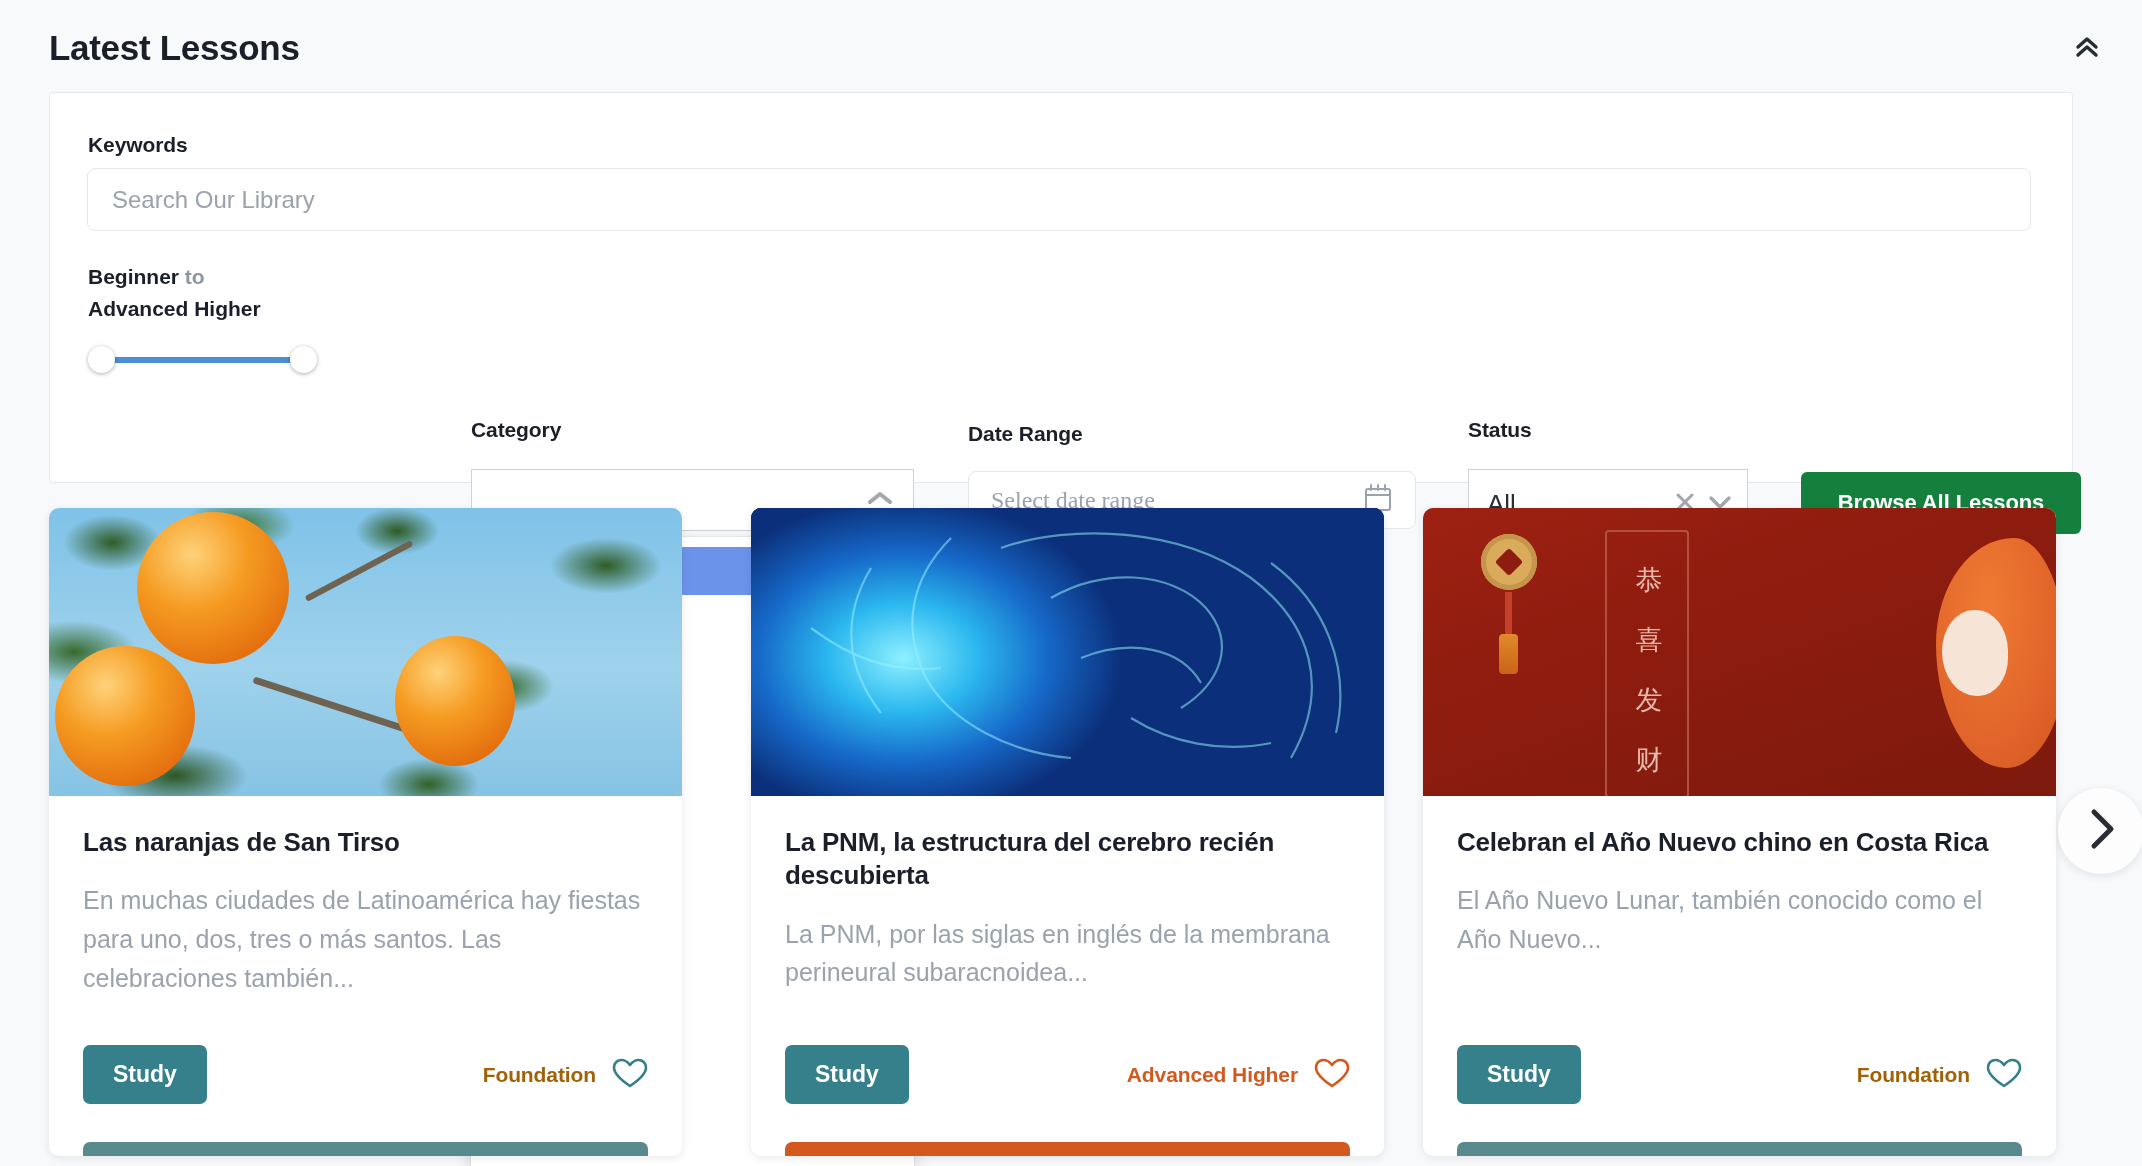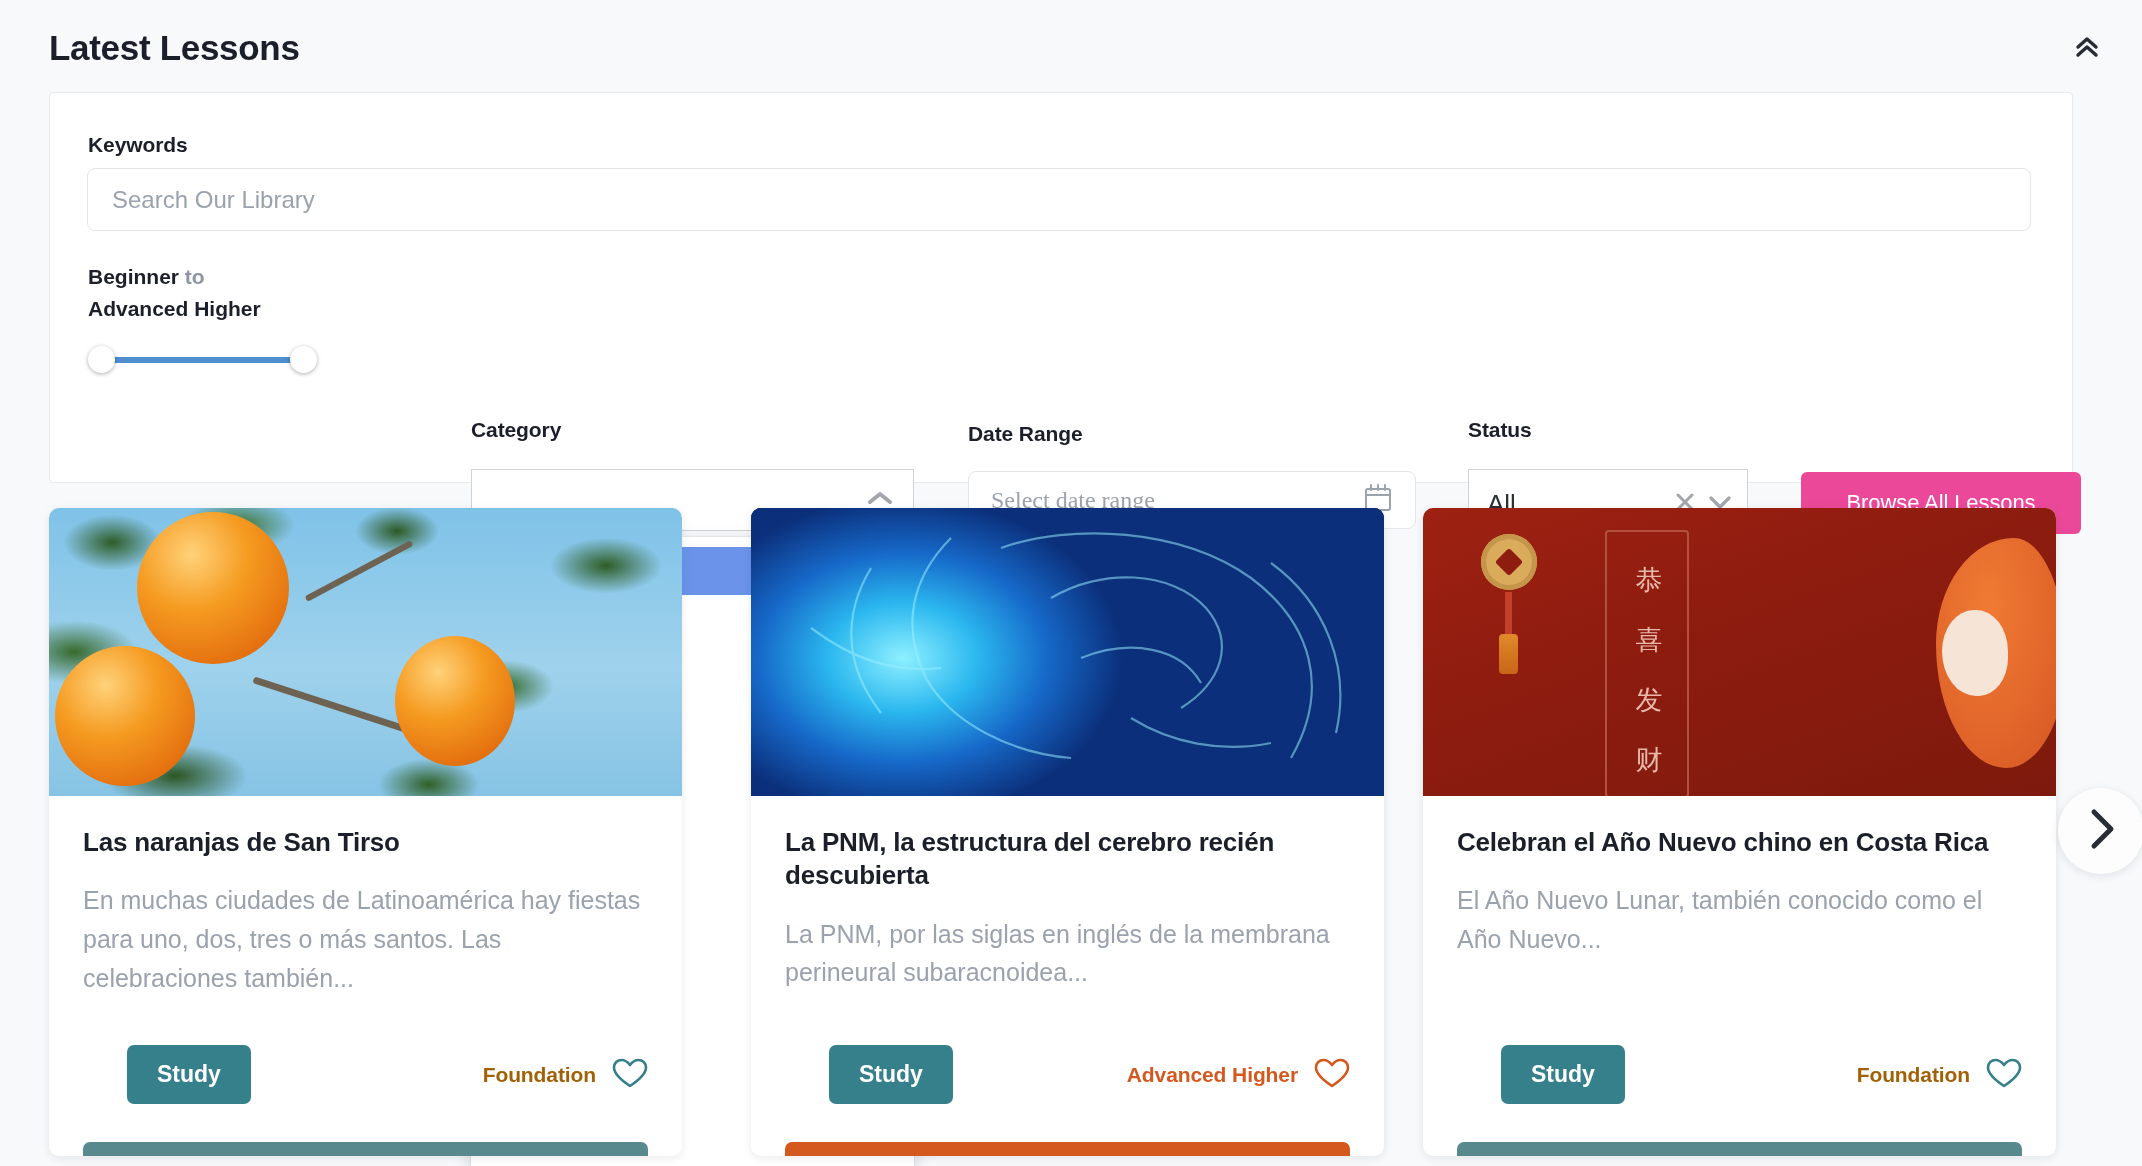--- a/index.html
+++ b/index.html
@@ -109,22 +109,22 @@
     width: 280px; height: 62px;
     background: #fff; border: 1px solid #cfd3d9;
     display: flex; align-items: center; padding: 8px 14px 0 18px; cursor: pointer;
   }
   .status-value { flex: 1; font-size: 26px; color: #2b2f3a; }
   .status-icons { display: flex; align-items: center; gap: 10px; color: #9aa2ad; }
 
   .browse-btn {
     position: absolute; left: 1751px; top: 379px;
     width: 280px; height: 62px;
-    background: #ec4899; color: #fff; border: 0; border-radius: 6px;
-    font-size: 22px; font-weight: 400; letter-spacing: -0.1px;
+    background: #15803d; color: #fff; border: 0; border-radius: 6px;
+    font-size: 22px; font-weight: 700; letter-spacing: -0.1px;
     font-family: "Liberation Sans", sans-serif; cursor: pointer;
   }
 
   
   .cards-row { position: absolute; left: 49px; top: 508px; width: 2024px; height: 660px; }
   .card {
     position: absolute; top: 0; width: 633px; height: 648px;
     background: #fff; border-radius: 10px;
     box-shadow: 0 2px 10px rgba(20,25,35,.09);
     overflow: hidden;
@@ -193,21 +193,21 @@
 
   .card-body { padding: 30px 34px 0 34px; position: relative; height: 360px; }
   .card-title {
     font-size: 26px; font-weight: 700; color: #1b1f2a; line-height: 1.28; letter-spacing: -0.2px;
   }
   .card-desc {
     margin-top: 22px; font-size: 25px; color: #9aa2ad; line-height: 1.55;
   }
   .card-footer {
     position: absolute; left: 34px; right: 34px; bottom: 52px;
-    display: flex; align-items: center; justify-content: space-between; margin-left: 44px;
+    display: flex; align-items: center; justify-content: space-between;
   }
   .study-btn {
     background: #35808a; color: #fff; border: 0; border-radius: 7px;
     font-size: 23px; font-weight: 700; padding: 16px 30px;
     font-family: "Liberation Sans", sans-serif; cursor: pointer;
   }
   .level-tag { display: flex; align-items: center; gap: 16px; }
   .level-tag .txt { font-size: 21px; font-weight: 700; letter-spacing: -0.1px; }
   .level-teal .txt { color: #a16207; }
   .level-orange .txt { color: #d4591f; }

